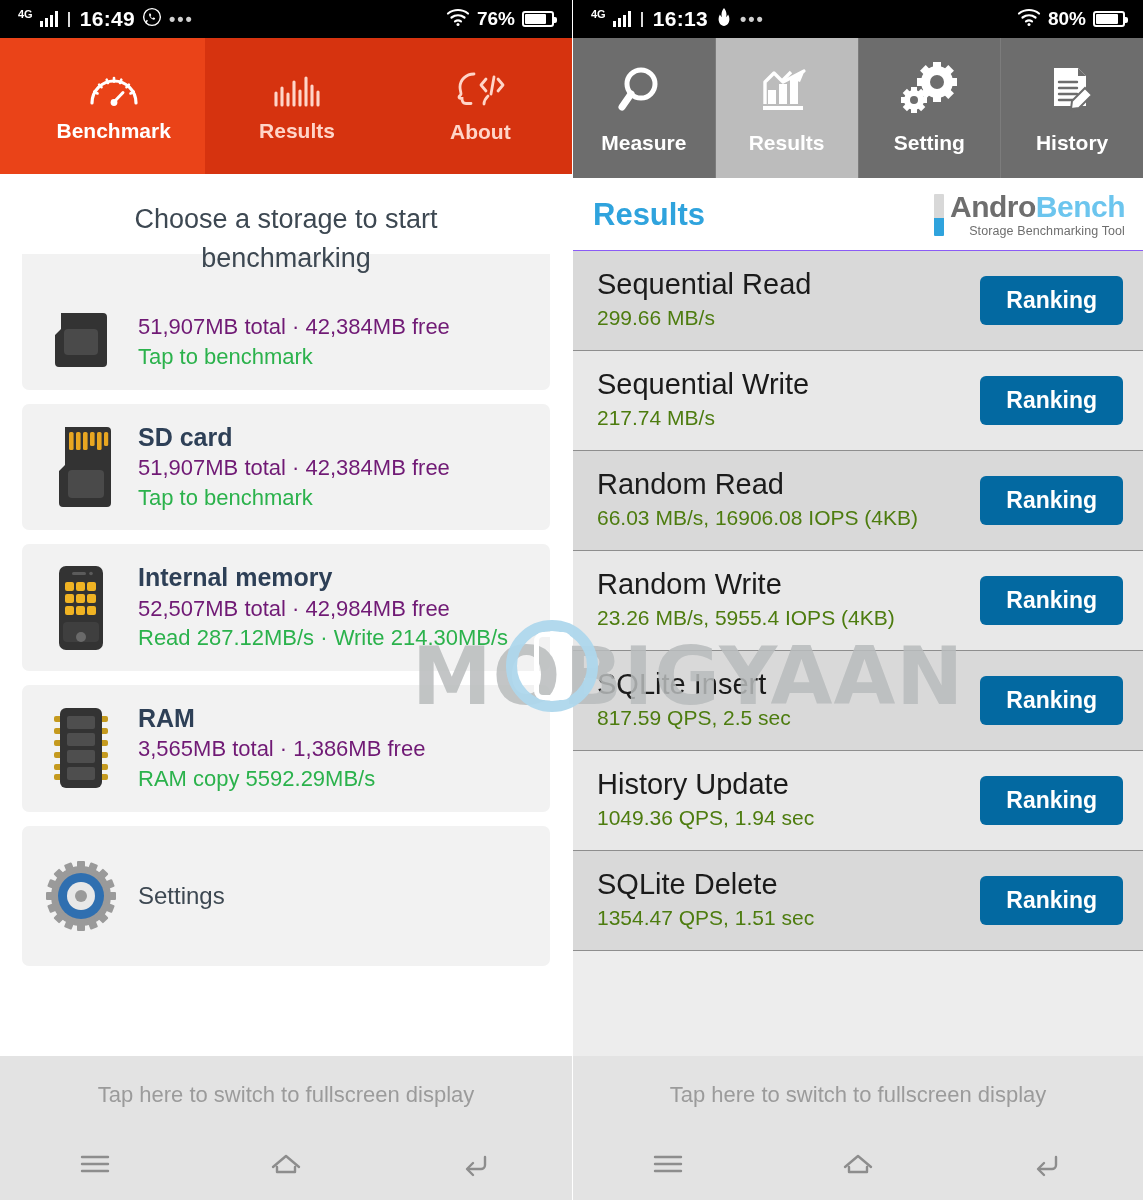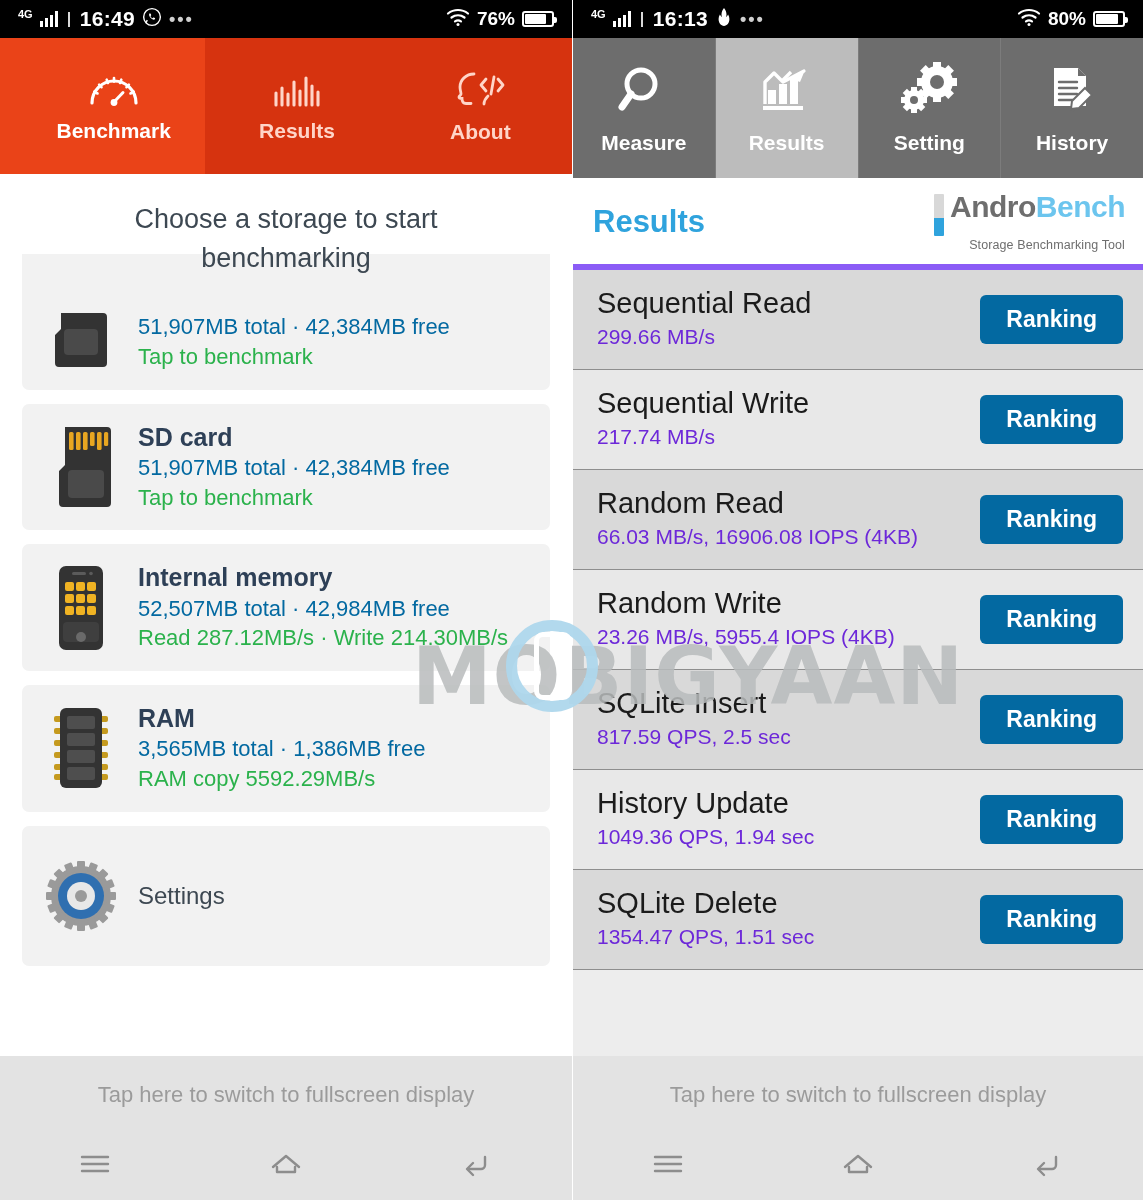--- a/index.html
+++ b/index.html
@@ -52,21 +52,21 @@
 
   .storage-list { padding: 0 22px; }
   .storage-card {
     background:#f2f2f2; border-radius:7px; margin-bottom:14px;
     display:flex; align-items:center; gap:18px; padding:18px 20px; min-height:112px;
   }
   .storage-card.clipped { margin-top:-40px; padding-top:58px; border-radius:0 0 7px 7px; }
   .st-icon { width:78px; flex:0 0 78px; display:flex; justify-content:center; }
   .st-text { flex:1; min-width:0; }
   .st-name { font-size:25px; font-weight:bold; color:#2e4057; line-height:1.25; }
-  .st-sub  { font-size:22px; color:#0369a1; line-height:1.35; white-space:nowrap; }
+  .st-sub  { font-size:22px; color:#701a75; line-height:1.35; white-space:nowrap; }
   .st-act  { font-size:22px; color:#2bb24c; line-height:1.35; white-space:nowrap; }
 
   .settings-card {
     background:#f2f2f2; border-radius:7px; margin-bottom:14px;
     display:flex; align-items:center; gap:18px; padding:26px 20px; min-height:140px;
   }
   .settings-label { font-size:24px; color:#3d4852; }
 
   
   .bottom-area {
@@ -94,32 +94,32 @@
     display:flex; align-items:center; justify-content:space-between;
     padding: 14px 18px 12px 20px; background:#fff;
   }
   .results-title { color:#2fa3dd; font-size:31px; font-weight:bold; }
   .logo { display:flex; align-items:flex-start; gap:6px; }
   .logo-bar { width:10px; height:42px; background:linear-gradient(#d8d8d8 0 58%, #2fa3dd 58% 100%); border-radius:1px; margin-top:2px;}
   .logo-txt { line-height:1; }
   .logo-main { font-size:30px; font-weight:bold; letter-spacing:-.5px; }
   .logo-main .a { color:#6e6e6e; }
   .logo-main .b { color:#6cc5ee; }
-  .logo-sub { font-size:12.5px; color:#6e6e6e; text-align:right; margin-top:17px; letter-spacing:.1px;}
-
-  .result-rows { border-top:6px solid #8b5cf6; }
+  .logo-sub { font-size:12.5px; color:#6e6e6e; text-align:right; margin-top:3px; letter-spacing:.1px;}
+
+  .result-rows { border-top:1px solid #8b5cf6; }
   .result-row {
     background:#d9d9d9; display:flex; align-items:center;
     padding: 12px 20px 12px 24px; height:100px;
     border-bottom:1px solid #8e8e8e;
   }
   .result-row:nth-child(even){ background:#e8e8e8; }
   .rr-text { flex:1; min-width:0; }
   .rr-name { font-size:29px; color:#1b1b1b; line-height:1.2; }
-  .rr-val  { font-size:21px; color:#6d28d9; line-height:1.5;margin-top:8px; }
+  .rr-val  { font-size:21px; color:#4d7c0f; line-height:1.5;margin-top:8px; }
   .ranking-btn {
     background:#0369a1; color:#fff; font-size:23px; font-weight:bold;
     padding:11px 26px; border-radius:6px; border:none; cursor:pointer;
     white-space:nowrap;
   }
   .results-filler { background:#ededed; height:120px; }
 
   
   .watermark {
     position:absolute; left:0; top:0; width:1143px; height:1200px;

